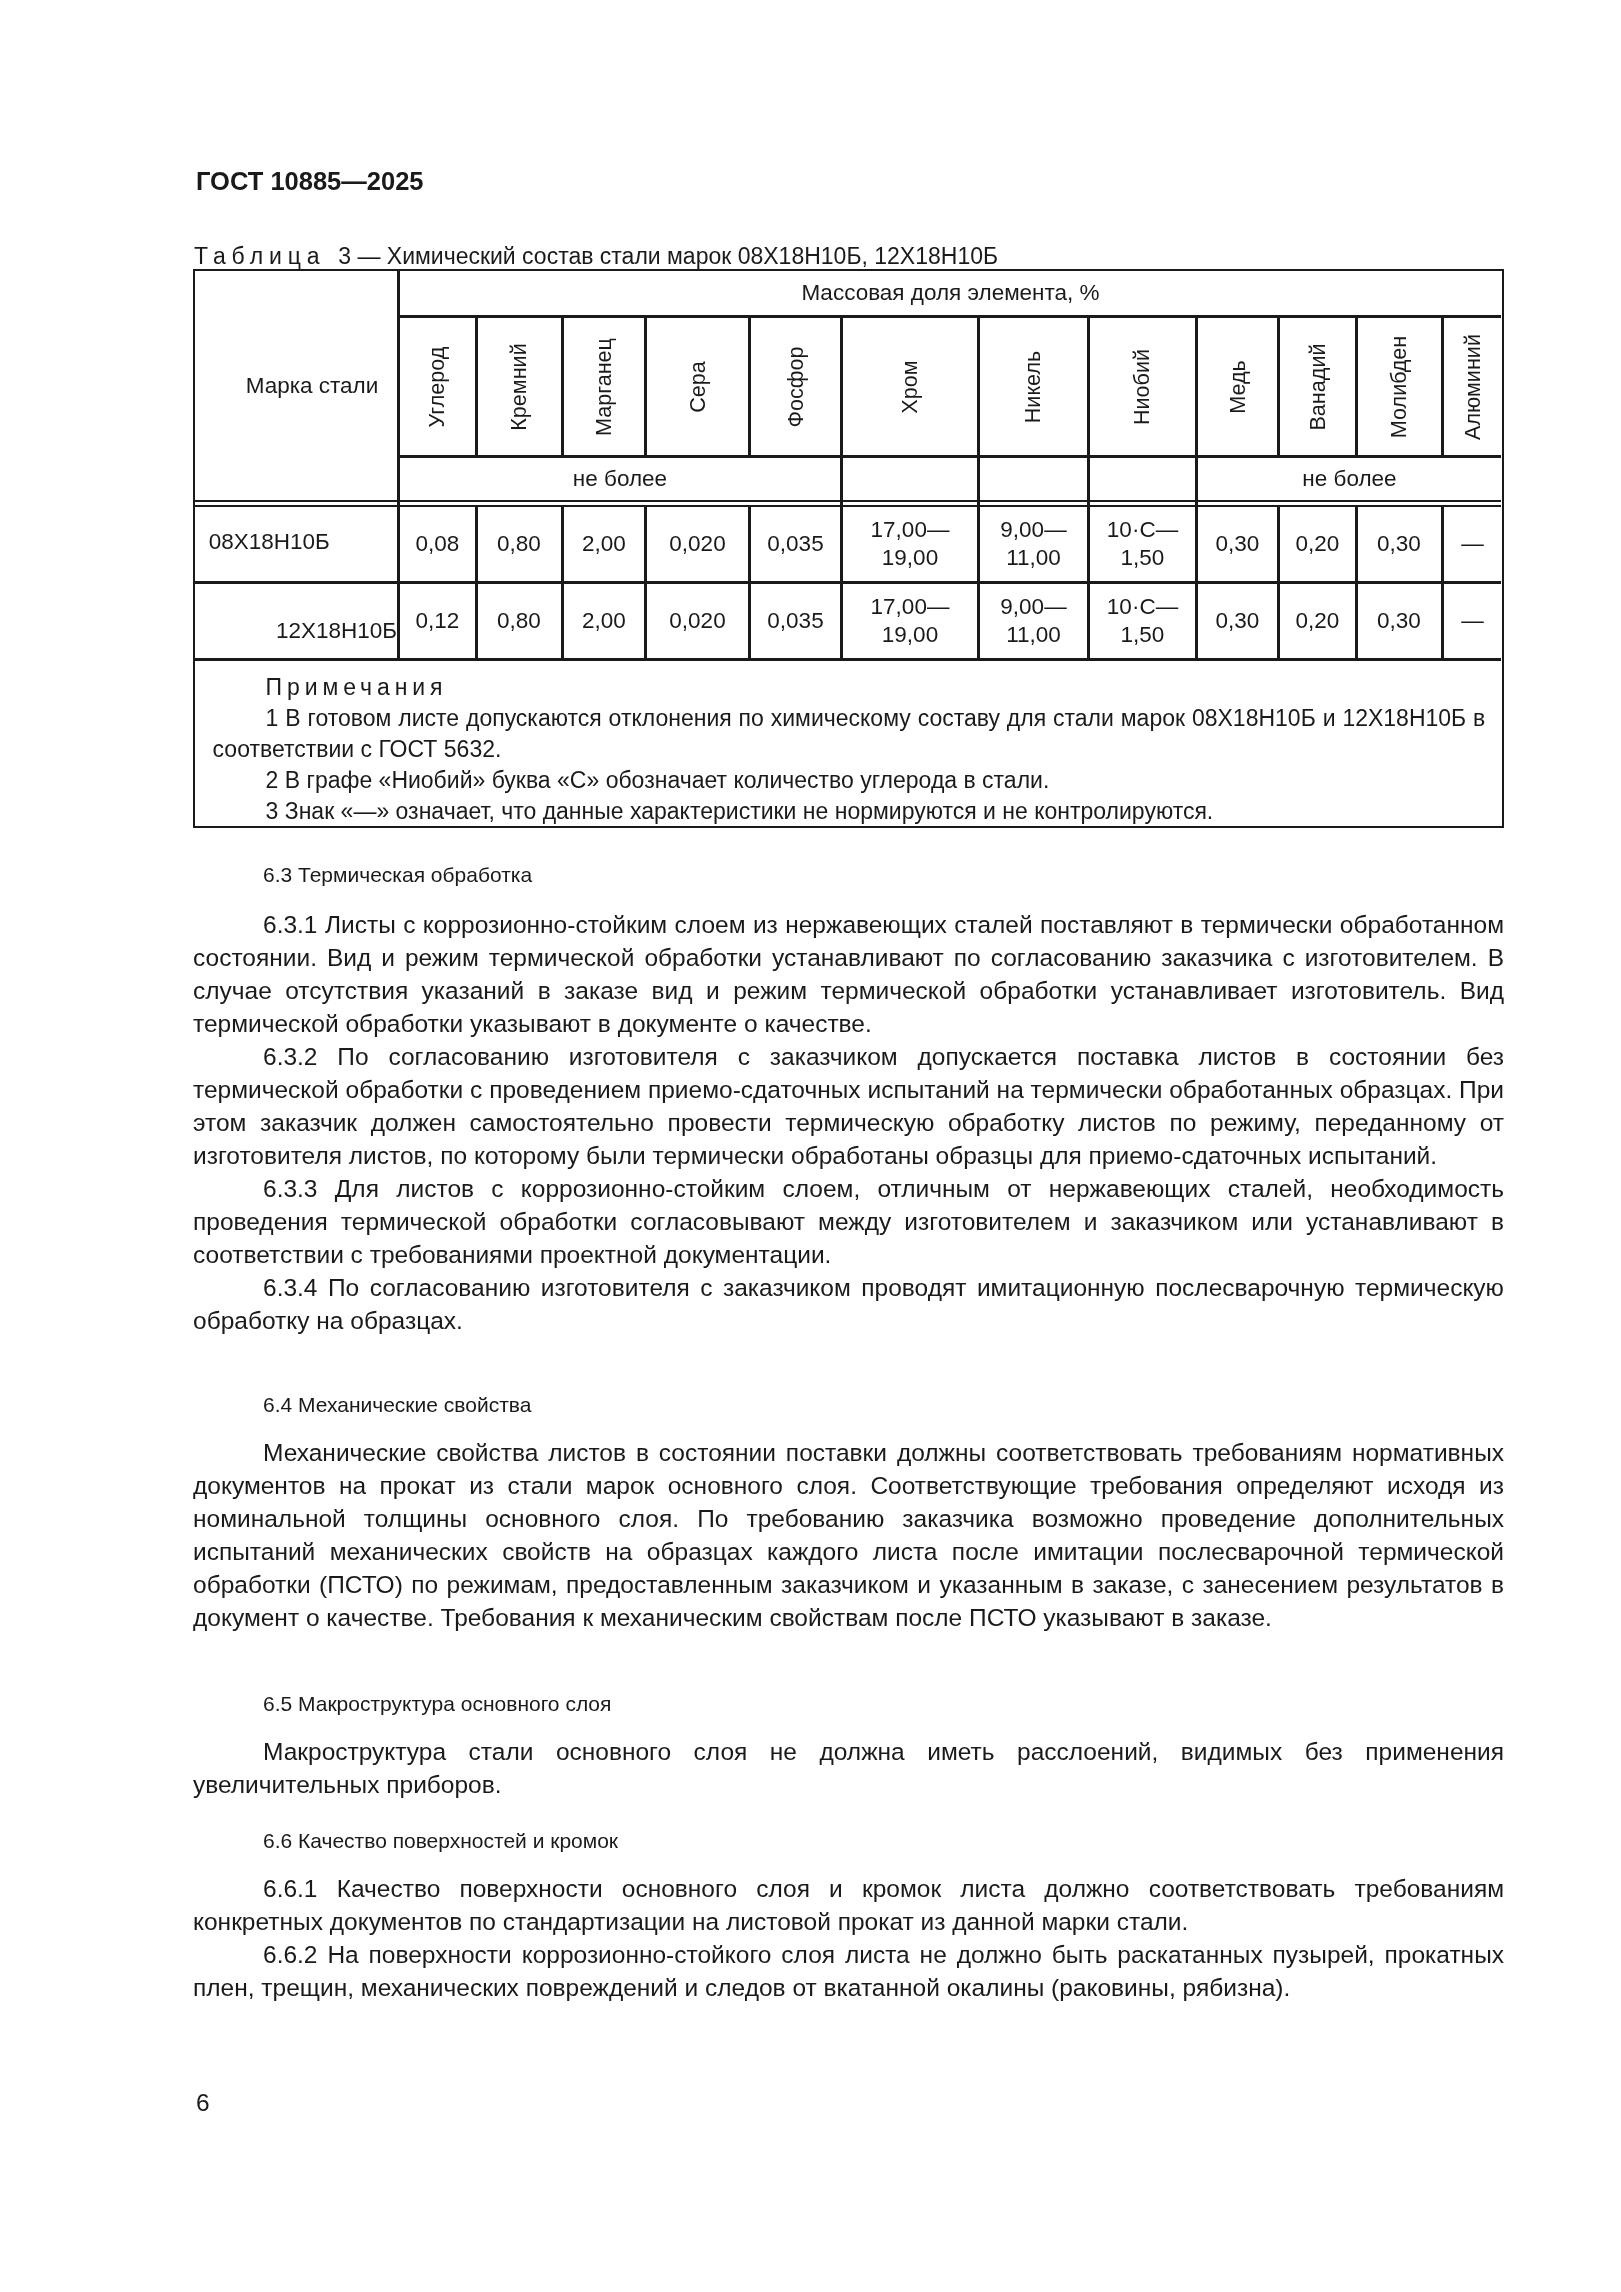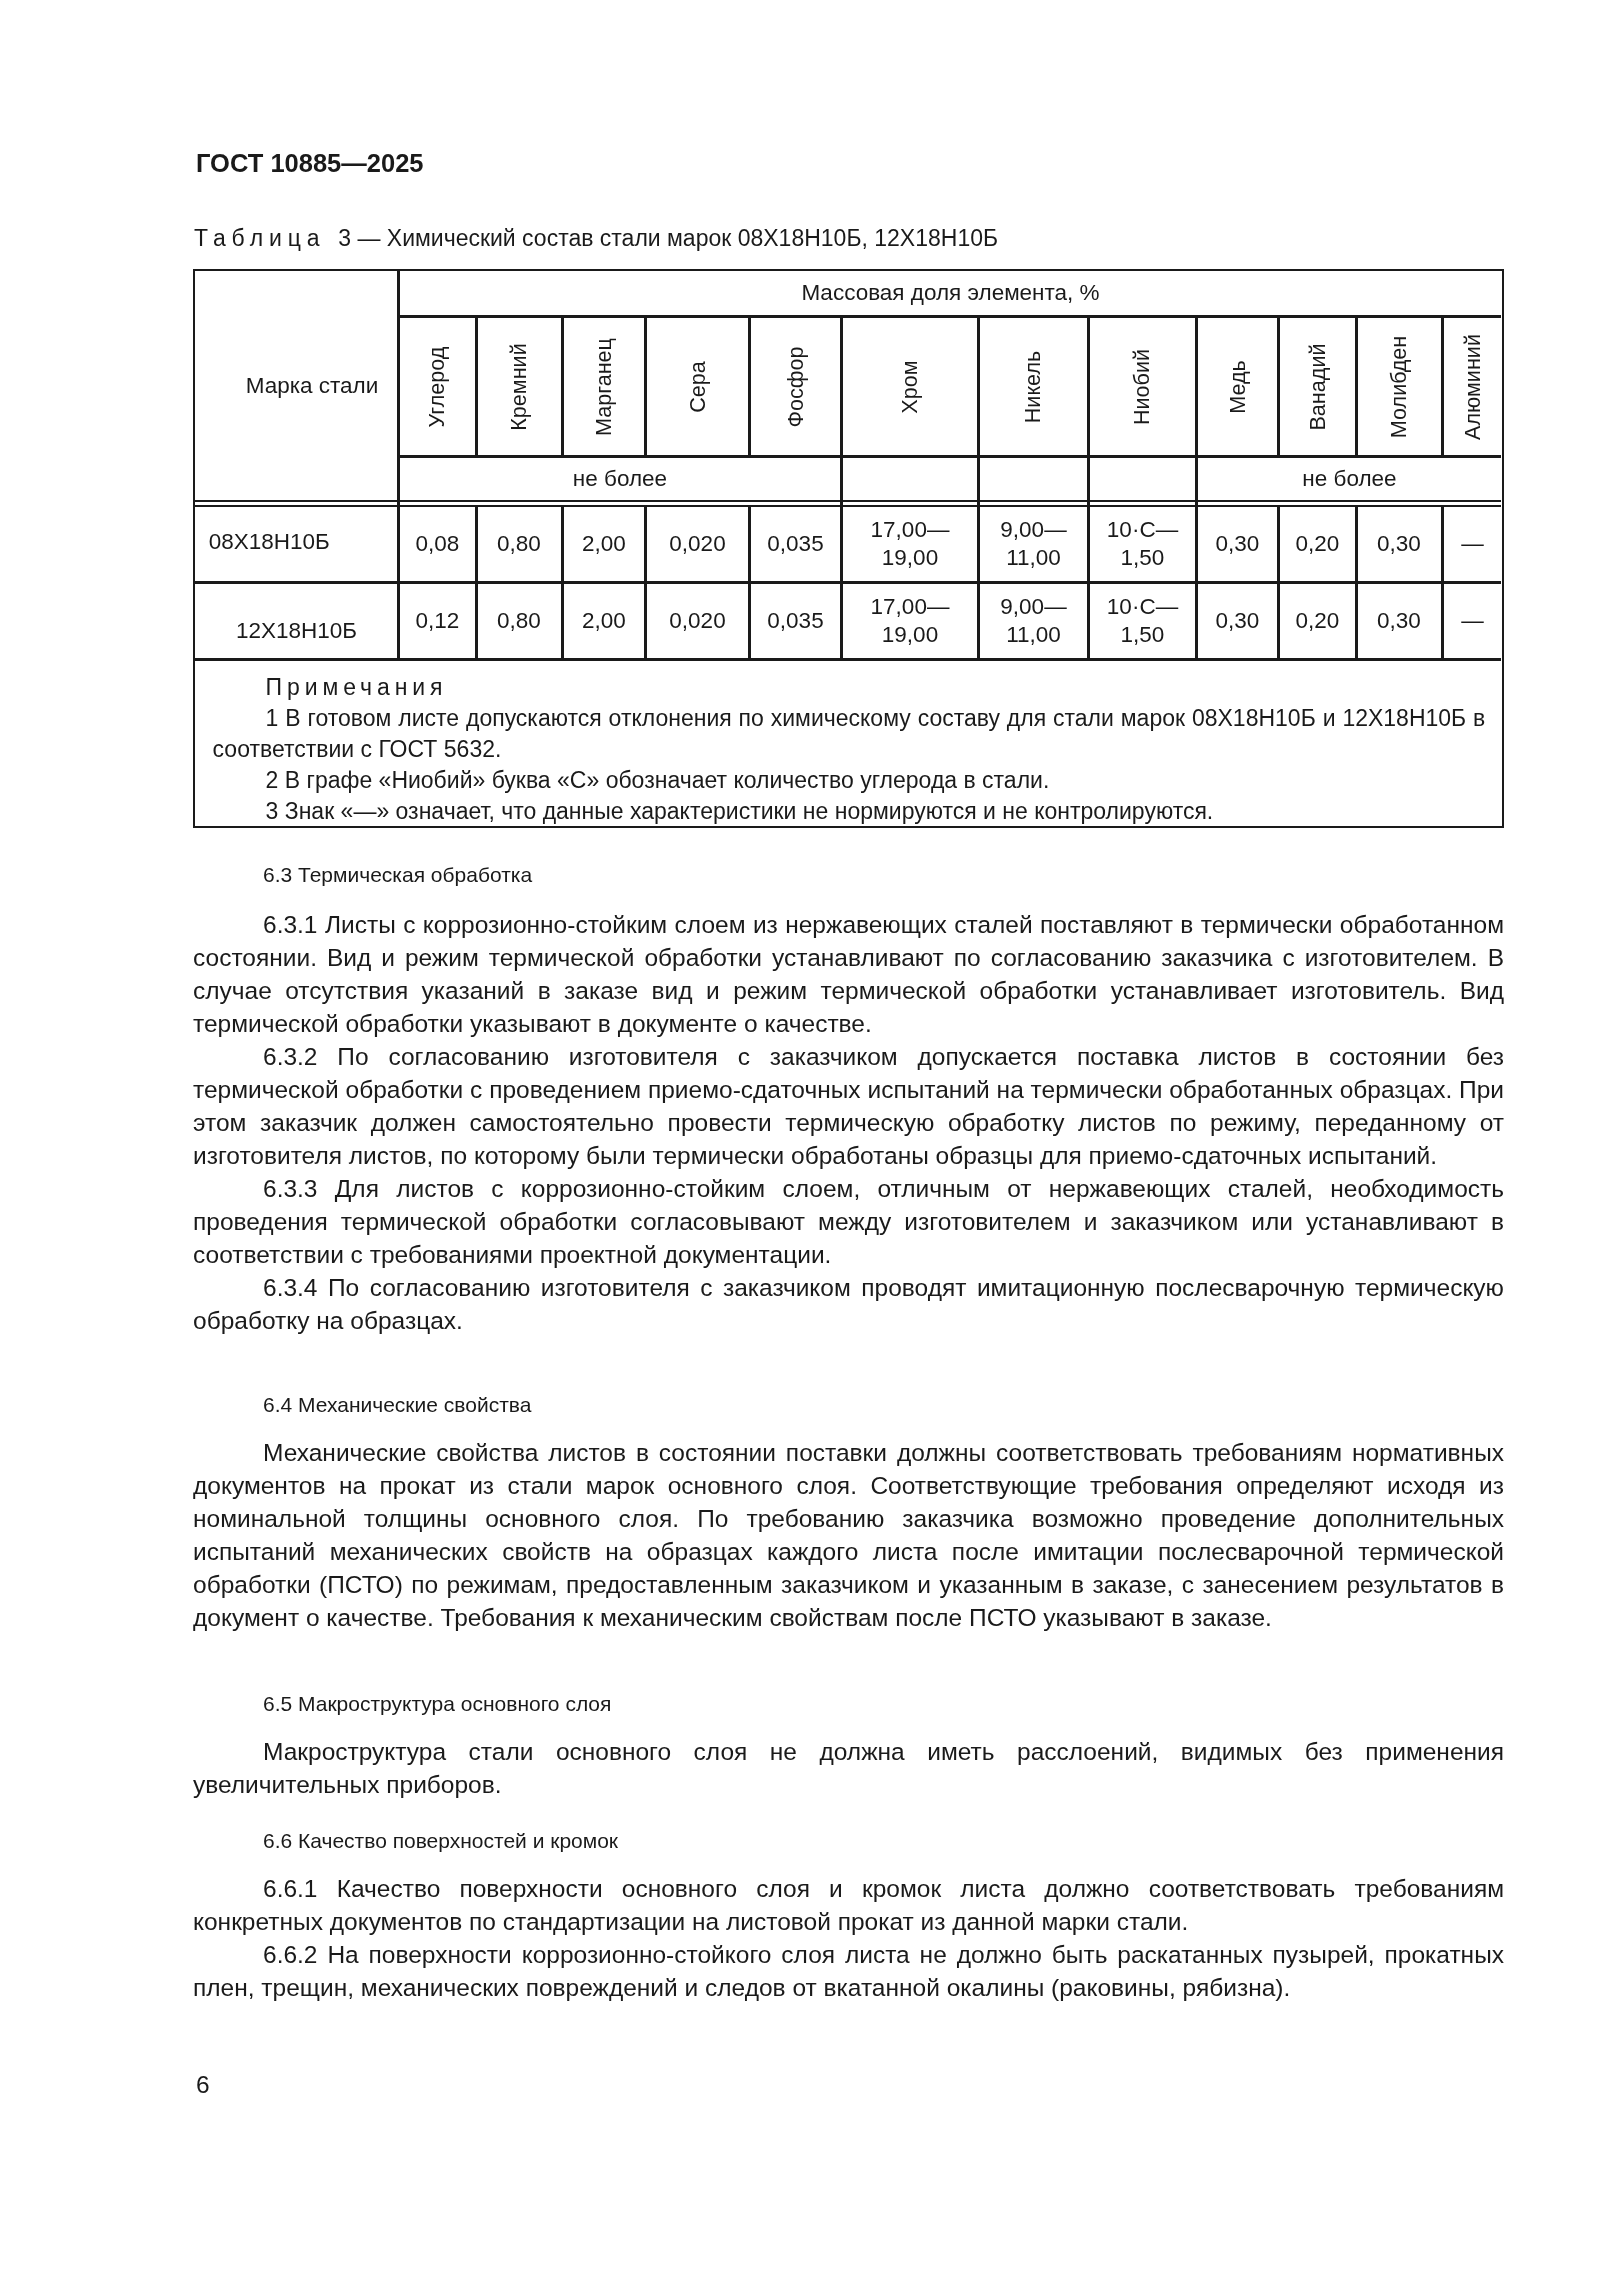--- a/index.html
+++ b/index.html
@@ -1,18 +1,18 @@
 <!DOCTYPE html>
 <html><head>
 <meta charset="utf-8">
 <style>
   html, body { margin:0; padding:0; background:#ffffff; }
   body { width:1621px; height:2293px; position:relative; overflow:hidden; color:#1a1a1a;
          font-family:"Liberation Sans", sans-serif; }
-  .abs { position:absolute; }
+  .abs { position:absolute;margin-top:18px; }
   .doc-id { left:196px; top:149px; font-size:25.5px; font-weight:bold; line-height:29px; }
   .caption { left:194px; top:223px; font-size:23px; line-height:31px; white-space:nowrap; }
   .caption .sp { letter-spacing:5.9px; }
   .tbl { position:absolute; left:193px; top:269px; width:1311px; height:559px; border:2.9px solid #1a1a1a; box-sizing:border-box; }
   .cell { position:absolute; box-sizing:border-box; display:flex; align-items:center; justify-content:center; text-align:center; font-size:22.5px; line-height:28px; }
   .vl { position:absolute; background:#1a1a1a; width:2.9px; }
   .hl { position:absolute; background:#1a1a1a; height:2.9px; }
   .vtext { transform:rotate(-90deg); white-space:nowrap; font-size:21.6px; }
   .notes { position:absolute; left:0; top:391px; width:1306px; padding:0 15.7px 0 17.6px; box-sizing:border-box; font-size:23px; line-height:31px; text-align:justify; }
   .notes .ind { text-indent:53px; }
@@ -145,21 +145,21 @@
   <div class="cell" style="left:1085px;top:236px;width:75px;height:74px;">
       <span>0,20</span>
     </div>
   <div class="cell" style="left:1163px;top:236px;width:82px;height:74px;">
       <span>0,30</span>
     </div>
   <div class="cell" style="left:1249px;top:236px;width:57px;height:74px;">
       <span>—</span>
     </div>
 
-  <div class="cell" style="left:0;top:313px;width:202px;height:94px;justify-content:center;padding-left:1px;">
+  <div class="cell" style="left:0;top:313px;width:202px;height:94px;justify-content:flex-end;padding-left:1px;">
       <span>12Х18Н10Б</span>
     </div>
   <div class="cell" style="left:205px;top:313px;width:75px;height:74px;border-radius:30px;">
       <span>0,12</span>
     </div>
   <div class="cell" style="left:283px;top:313px;width:82px;height:74px;">
       <span>0,80</span>
     </div>
   <div class="cell" style="left:369px;top:313px;width:80px;height:74px;">
       <span>2,00</span>

